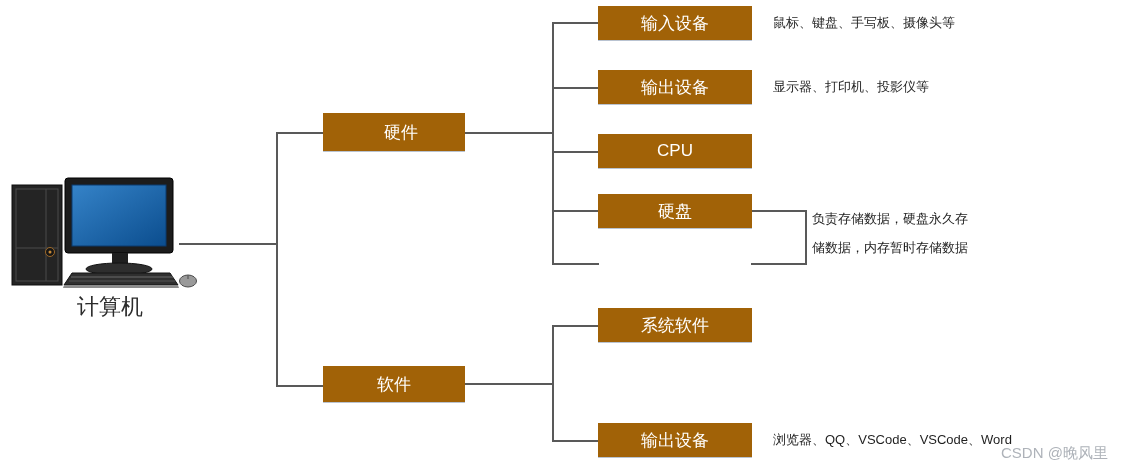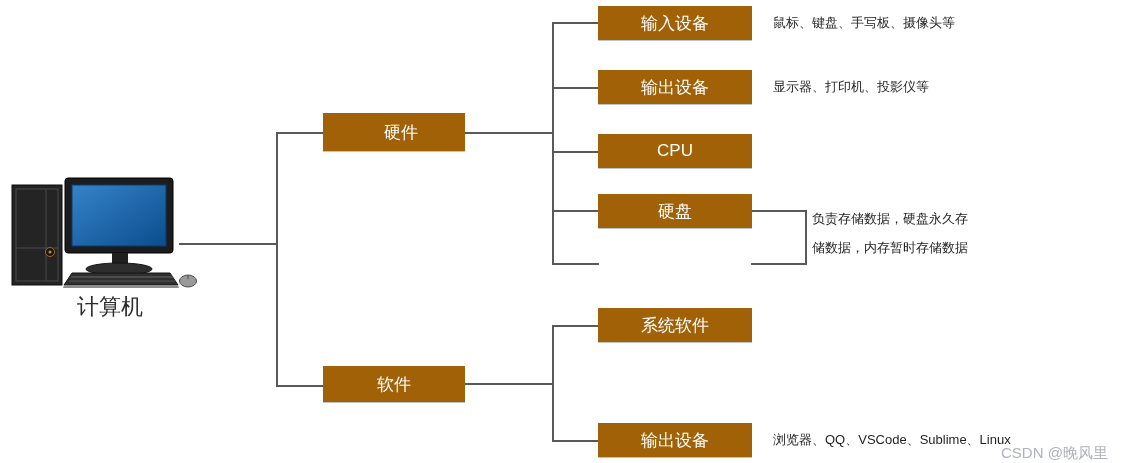--- a/index.html
+++ b/index.html
@@ -119,17 +119,17 @@
 
   <div class="node" style="left:598px;top:308px;width:154px;height:35px;">系统软件</div>
   <div class="node" style="left:598px;top:423px;width:154px;height:35px;">输出设备</div>
 
   <div class="desc" style="left:773px;top:14px;">鼠标、键盘、手写板、摄像头等</div>
   <div class="desc" style="left:773px;top:78px;">显示器、打印机、投影仪等</div>
   <div class="desc desc-multi" style="left:812px;top:204px;">
     <div>负责存储数据，硬盘永久存</div>
     <div>储数据，内存暂时存储数据</div>
   </div>
-  <div class="desc" style="left:773px;top:431px;">浏览器、QQ、VSCode、Sublime、Linux</div>
+  <div class="desc" style="left:773px;top:431px;">浏览器、QQ、VSCode、VSCode、Word</div>
 
   <div class="watermark">CSDN @晚风里</div>
 
 </div>
 
 </body></html>

